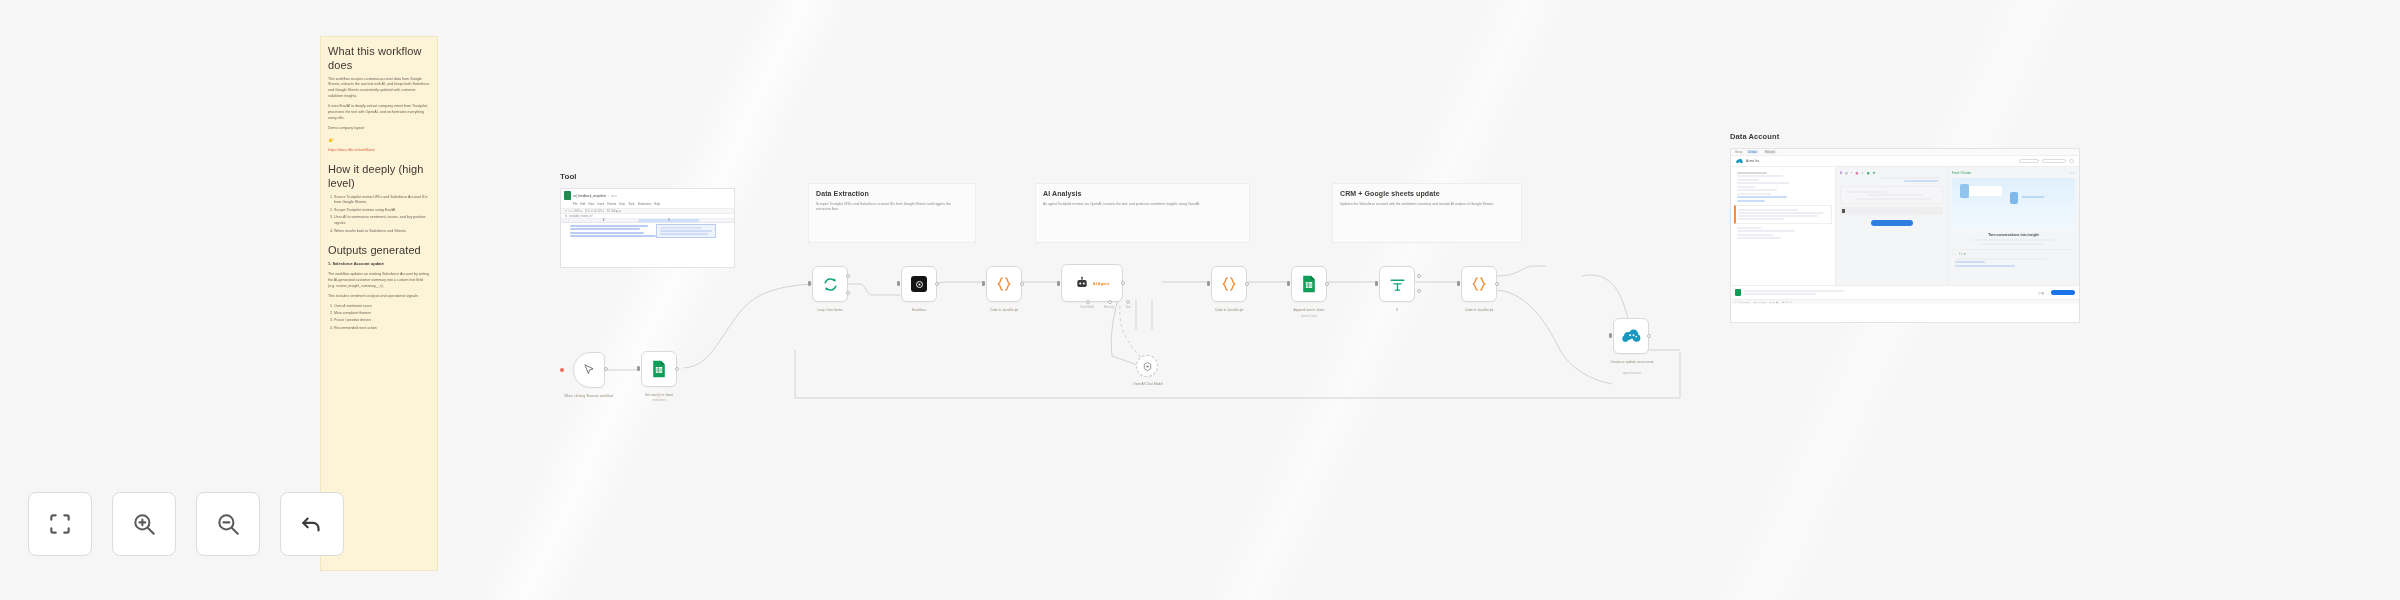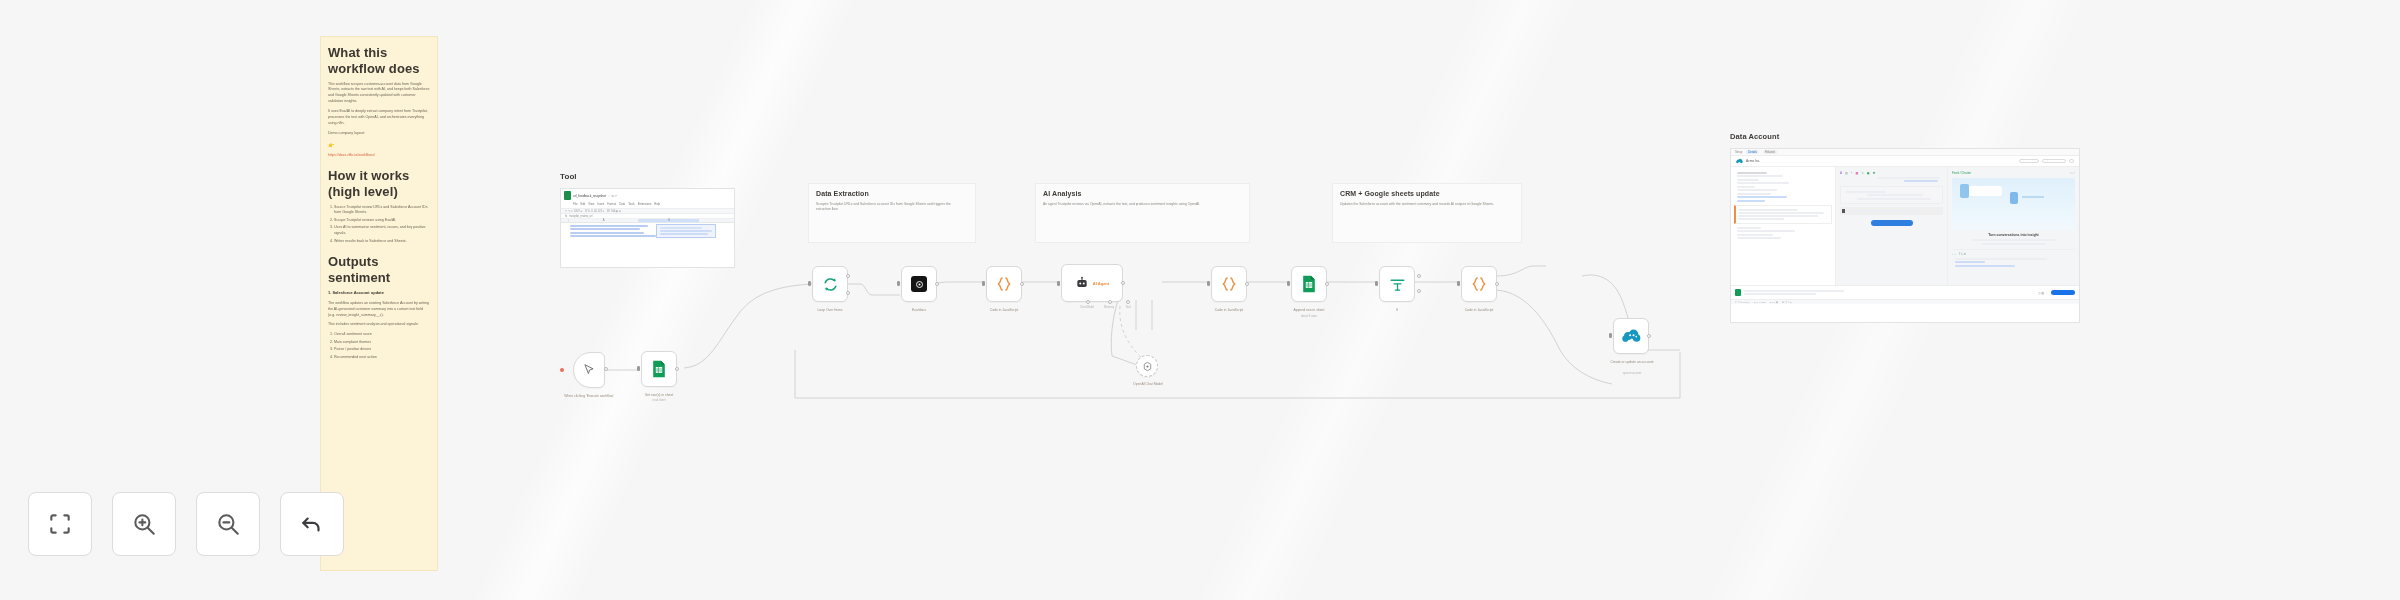--- a/index.html
+++ b/index.html
@@ -21,21 +21,21 @@
   }
 
   
   .sticky{
     position:absolute; left:320px; top:36px; width:118px; height:535px;
     background:#fdf3d7; border:1px solid #f3e6bd;
     padding:8px 7px; overflow:hidden;
     color:#4a4436;
   }
   .sticky h2{
-    font-size:13px; line-height:1.25; font-weight:bold; color:#3b3731;
+    font-size:11px; line-height:1.25; font-weight:normal; color:#3b3731;
     margin-bottom:4px; letter-spacing:.1px;
   }
   .sticky h2.sp{ margin-top:9px; }
   .sticky p{ font-size:3.6px; line-height:1.65; margin-bottom:4px; color:#6b6657; }
   .sticky p.link{ color:#d9623a; }
   .sticky ol{ margin:0 0 4px 6px; font-size:3.6px; line-height:1.65; color:#6b6657; }
   .sticky ol li{ margin-bottom:1.5px; }
   .sticky .emoji{ color:#e8a33d; font-size:5px; }
 
   
@@ -104,29 +104,29 @@
 <div class="canvas-streaks"></div>
 
 <div class="sticky">
   <h2>What this workflow does</h2>
   <p>This workflow scrapes customer-account data from Google Sheets, extracts the raw text with AI, and keeps both Salesforce and Google Sheets consistently updated with customer validation insights.</p>
   <p>It uses Exa/AI to deeply extract company intent from Trustpilot, processes the text with OpenAI, and orchestrates everything using n8n.</p>
   <p>Demo company layout:</p>
   <p class="emoji">👉</p>
   <p class="link">https://docs.n8n.io/workflows/</p>
 
-  <h2 class="sp">How it works (high level)</h2>
+  <h2 class="sp">How it deeply (high level)</h2>
   <ol>
     <li>Source Trustpilot review URLs and Salesforce Account IDs from Google Sheets.</li>
     <li>Scrape Trustpilot reviews using Exa/AI.</li>
     <li>Uses AI to summarise sentiment, issues, and key positive signals.</li>
     <li>Writes results back to Salesforce and Sheets.</li>
   </ol>
 
-  <h2 class="sp">Outputs sentiment</h2>
+  <h2 class="sp">Outputs generated</h2>
   <p style="font-size:4px;color:#3b3731;font-weight:bold">1. Salesforce Account update</p>
   <p>The workflow updates an existing Salesforce Account by writing the AI-generated customer summary into a custom text field (e.g. review_insight_summary__c).</p>
   <p>This includes sentiment analysis and operational signals:</p>
   <ol>
     <li>Overall sentiment score</li>
     <li>Main complaint themes</li>
     <li>Praise / positive drivers</li>
     <li>Recommended next action</li>
   </ol>
 </div>

